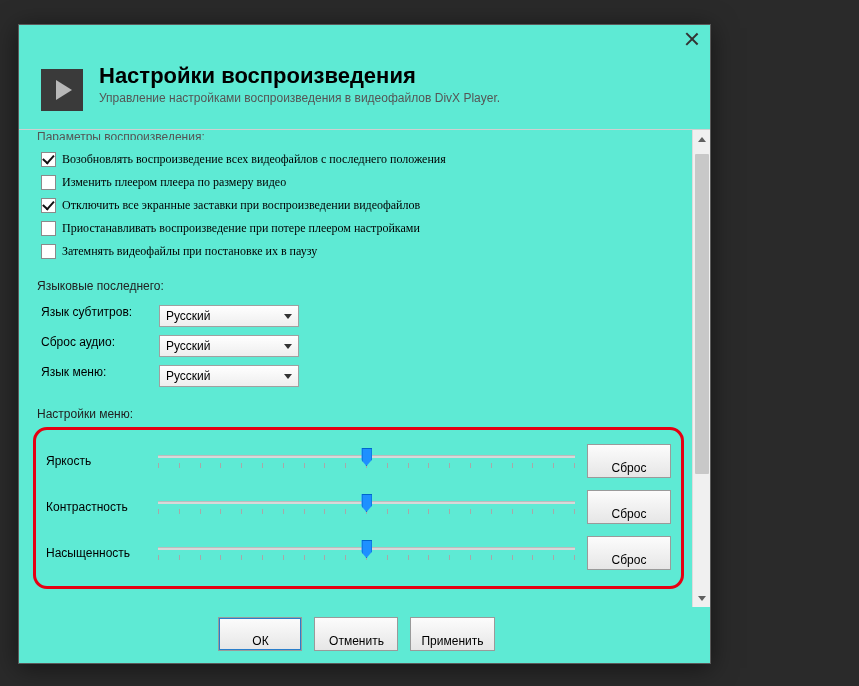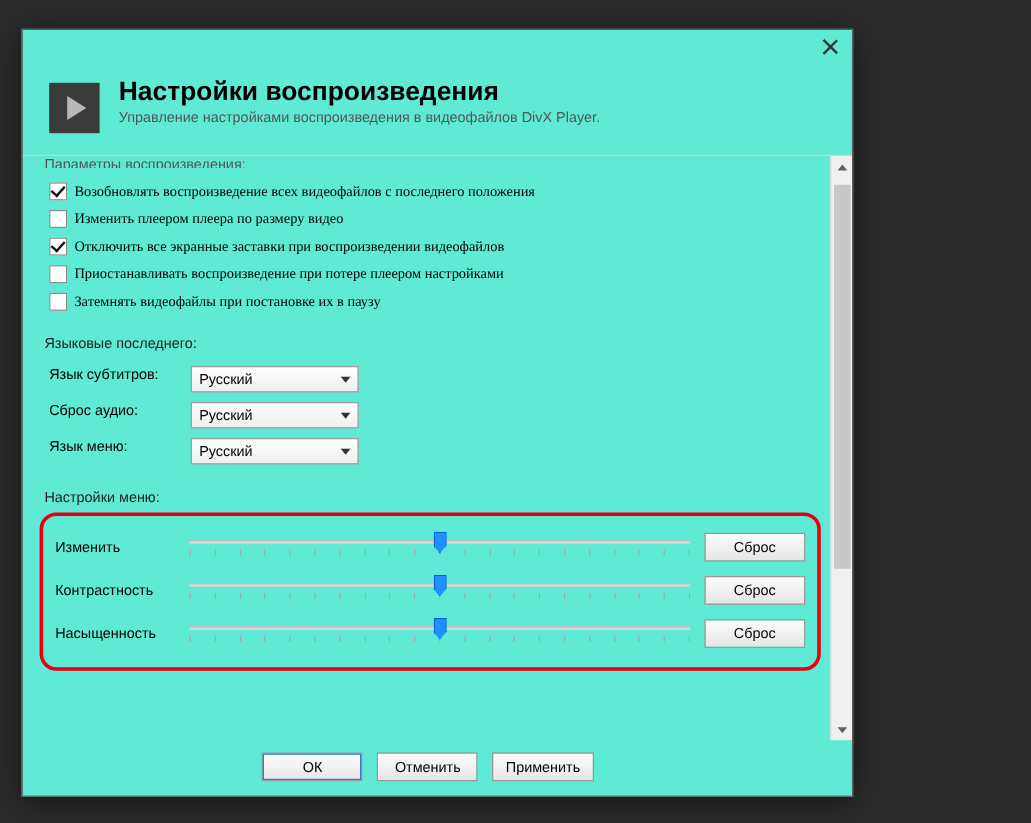--- a/index.html
+++ b/index.html
@@ -212,21 +212,21 @@
     transform: translateX(-50%);
     clip-path: polygon(0 0, 100% 0, 100% 65%, 50% 100%, 0 65%);
     box-shadow: inset 0 0 0 1px #0066cc;
   }
   .btn {
     min-width: 84px; height: 24px;
     border: 1px solid #9a9a9a;
     background: linear-gradient(#fcfcfc,#e6e6e6);
     font-size: 12px;
     cursor: pointer;
-    padding: 4px 10px;
+    padding: 16px 10px;
   }
   .btn.primary { outline: 1px solid #2a7ecb; outline-offset: -2px; }
   .footer {
     display: flex; justify-content: center; gap: 12px;
     padding: 10px 16px 12px 0;
   }
 </style>
 </head>
 <body>
 
@@ -291,21 +291,21 @@
           <div class="dropdown">
             <span>Русский</span>
           </div>
         </div>
       </div>
 
       <div class="grouplabel">Настройки меню:</div>
       <div class="highlight-box">
 
         <div class="slider-row">
-          <span class="slbl">Изменить</span>
+          <span class="slbl">Яркость</span>
           <div class="slider">
             <div class="slider-track"></div>
             <div class="slider-ticks">
                 <i></i>
                 <i></i>
                 <i></i>
                 <i></i>
                 <i></i>
                 <i></i>
                 <i></i>

